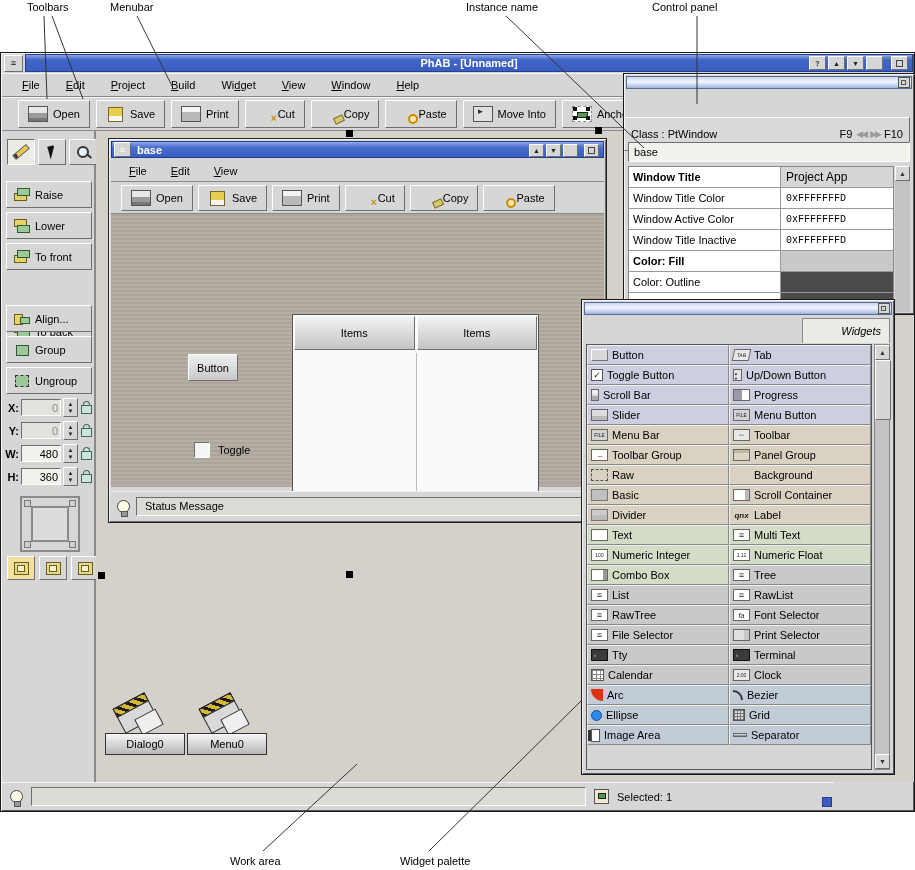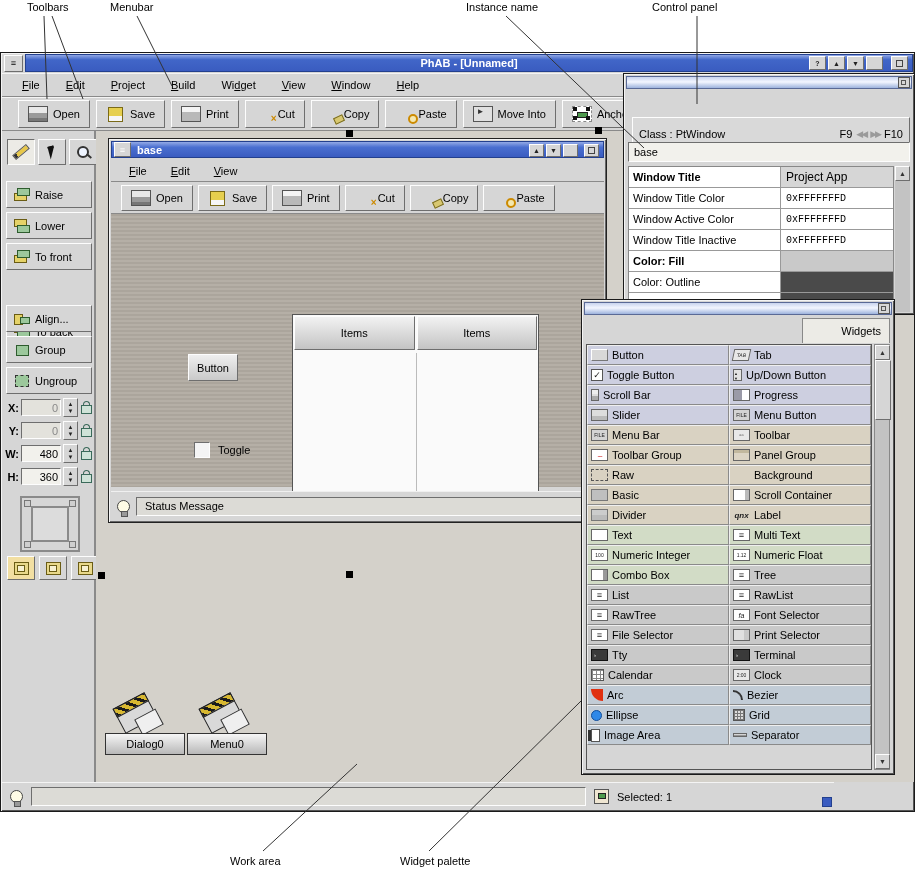--- a/index.html
+++ b/index.html
@@ -117,37 +117,37 @@
   
   #res-panel{left:622px;top:20px;width:290px;height:240px;background:#d6d6d6;border:1px solid #1a1a1a;box-shadow:inset 1px 1px 0 #f4f4f4, inset -1px -1px 0 #555;z-index:30;}
   .panel-titlebar{position:absolute;left:2px;top:2px;right:2px;height:13px;background:linear-gradient(180deg,#c9d4ee 0,#f3f6ff 45%,#9db3dd 100%);border:1px solid #5a6a96;display:flex;align-items:center;justify-content:flex-end;box-sizing:border-box;}
   .panel-titlebtn{width:10px;height:9px;margin-right:1px;position:relative;background:#d6d6d6;border:1px solid #555;}
   .panel-titlebtn::after{content:"";position:absolute;left:2px;top:2px;width:3px;height:3px;border:1px solid #555;}
   #res-tabs{position:absolute;left:4px;top:17px;right:4px;height:26px;display:flex;align-items:flex-end;gap:2px;padding-left:16px;}
   .tab{height:22px;display:flex;align-items:center;justify-content:flex-end;overflow:hidden;padding:0 8px;box-sizing:border-box;position:relative;
        background:#d0d0d0;border:1px solid #888;border-bottom:none;color:#8a8a8a;white-space:nowrap;}
   .tab.active{height:25px;background:#ecebe6;color:#000;z-index:2;}
   .tab.active::before{content:"";position:absolute;left:-7px;top:0;bottom:0;width:14px;background:#ecebe6;border-left:1px solid #888;transform:skewX(-25deg);}
-  #res-classbar{position:absolute;left:8px;top:43px;right:4px;height:22px;display:flex;align-items:center;justify-content:space-between;padding:16px 6px;box-sizing:border-box;background:#d9d9d9;}
+  #res-classbar{position:absolute;left:0;top:43px;right:4px;height:22px;display:flex;align-items:center;justify-content:space-between;padding:16px 6px;box-sizing:border-box;background:#d9d9d9;}
   .fkeys{display:flex;gap:4px;align-items:center;}
   .dblarrow{color:#9a9a9a;font-size:9px;letter-spacing:-2px;}
   #res-name{position:absolute;left:4px;top:68px;right:4px;height:20px;background:#f2f1ec;border-top:1px solid #6e6e6e;border-left:1px solid #6e6e6e;border-right:1px solid #fdfdfd;border-bottom:1px solid #fdfdfd;font-family:inherit;font-size:11px;padding:0 5px;box-sizing:border-box;}
   #res-table{position:absolute;left:4px;top:92px;right:20px;bottom:2px;background:#fff;border:1px solid #888;overflow:hidden;box-sizing:border-box;}
   .prow{display:flex;height:20px;border-bottom:1px solid #999;}
   .pname{width:152px;display:flex;align-items:center;padding-left:4px;background:#fff;border-right:1px solid #999;box-sizing:border-box;}
   .pval{flex:1;display:flex;align-items:center;padding-left:5px;background:#fff;font-family:"Liberation Mono","DejaVu Sans Mono",monospace;font-size:10px;}
   .n-bold{font-weight:bold;}
   .v-gray{background:#d6d6d6;font-family:inherit;font-size:12px;}
   .v-fill{background:#c9c9c9;}
   .v-dark{background:#4a4a4a;}
   .vscroll{position:absolute;top:92px;right:4px;bottom:2px;width:15px;background:#c3c3c3;}
   .scroll-arrow{width:15px;height:15px;display:flex;align-items:center;justify-content:center;font-size:7px;color:#333;box-sizing:border-box;}
   
   #palette{left:580px;top:246px;width:312px;height:474px;background:#d6d6d6;border:1px solid #1a1a1a;box-shadow:inset 1px 1px 0 #f4f4f4, inset -1px -1px 0 #555;z-index:40;}
-  #pal-tabrow{position:absolute;left:4px;top:17px;right:4px;height:26px;display:flex;align-items:flex-end;justify-content:flex-end;}
+  #pal-tabrow{position:absolute;left:4px;top:17px;right:4px;height:26px;display:flex;align-items:flex-end;justify-content:flex-end;font-style:italic;}
   #pal-list{position:absolute;left:4px;top:44px;width:286px;bottom:4px;border:1px solid #555;box-sizing:border-box;}
   .wrow{display:flex;height:20px;}
   .wcell{width:50%;display:flex;align-items:center;gap:4px;padding-left:3px;box-sizing:border-box;
         border-top:1px solid #efefef;border-left:1px solid #efefef;border-right:1px solid #8a8a8a;border-bottom:1px solid #8a8a8a;}
   .lav{background:#cdcfe0;} .bei{background:#d9d2c2;} .grn{background:#d2dcc6;} .gry{background:#c9c9c9;} .blu{background:#c2ccd6;}
   .wicon{width:17px;height:12px;flex:none;display:flex;align-items:center;justify-content:center;font-size:6px;color:#222;overflow:hidden;box-sizing:border-box;}
   .wlabel{white-space:nowrap;}
   .i-face{background:#d8d8d8;border:1px solid #777;border-top-color:#fff;border-left-color:#fff;}
   .i-tab{background:#e8e8e8;border:1px solid #666;transform:skewX(-12deg);font-size:5px;}
   .i-check{background:#fff;border:1px solid #555;width:12px;font-size:9px;}

